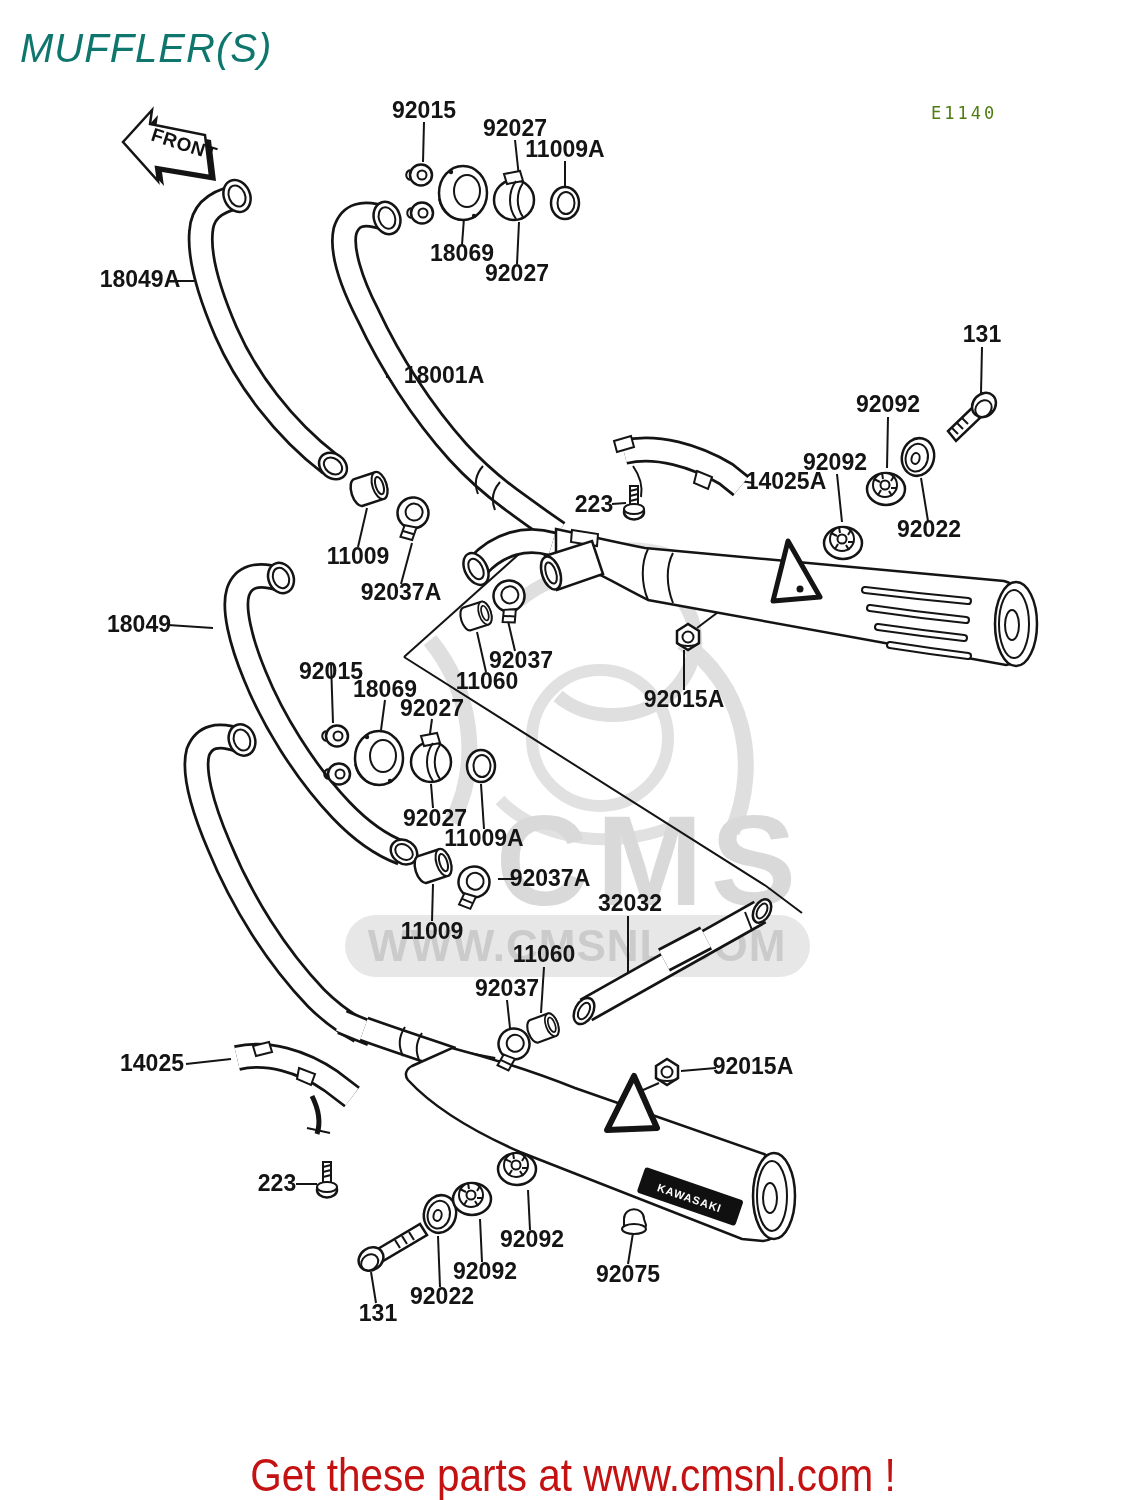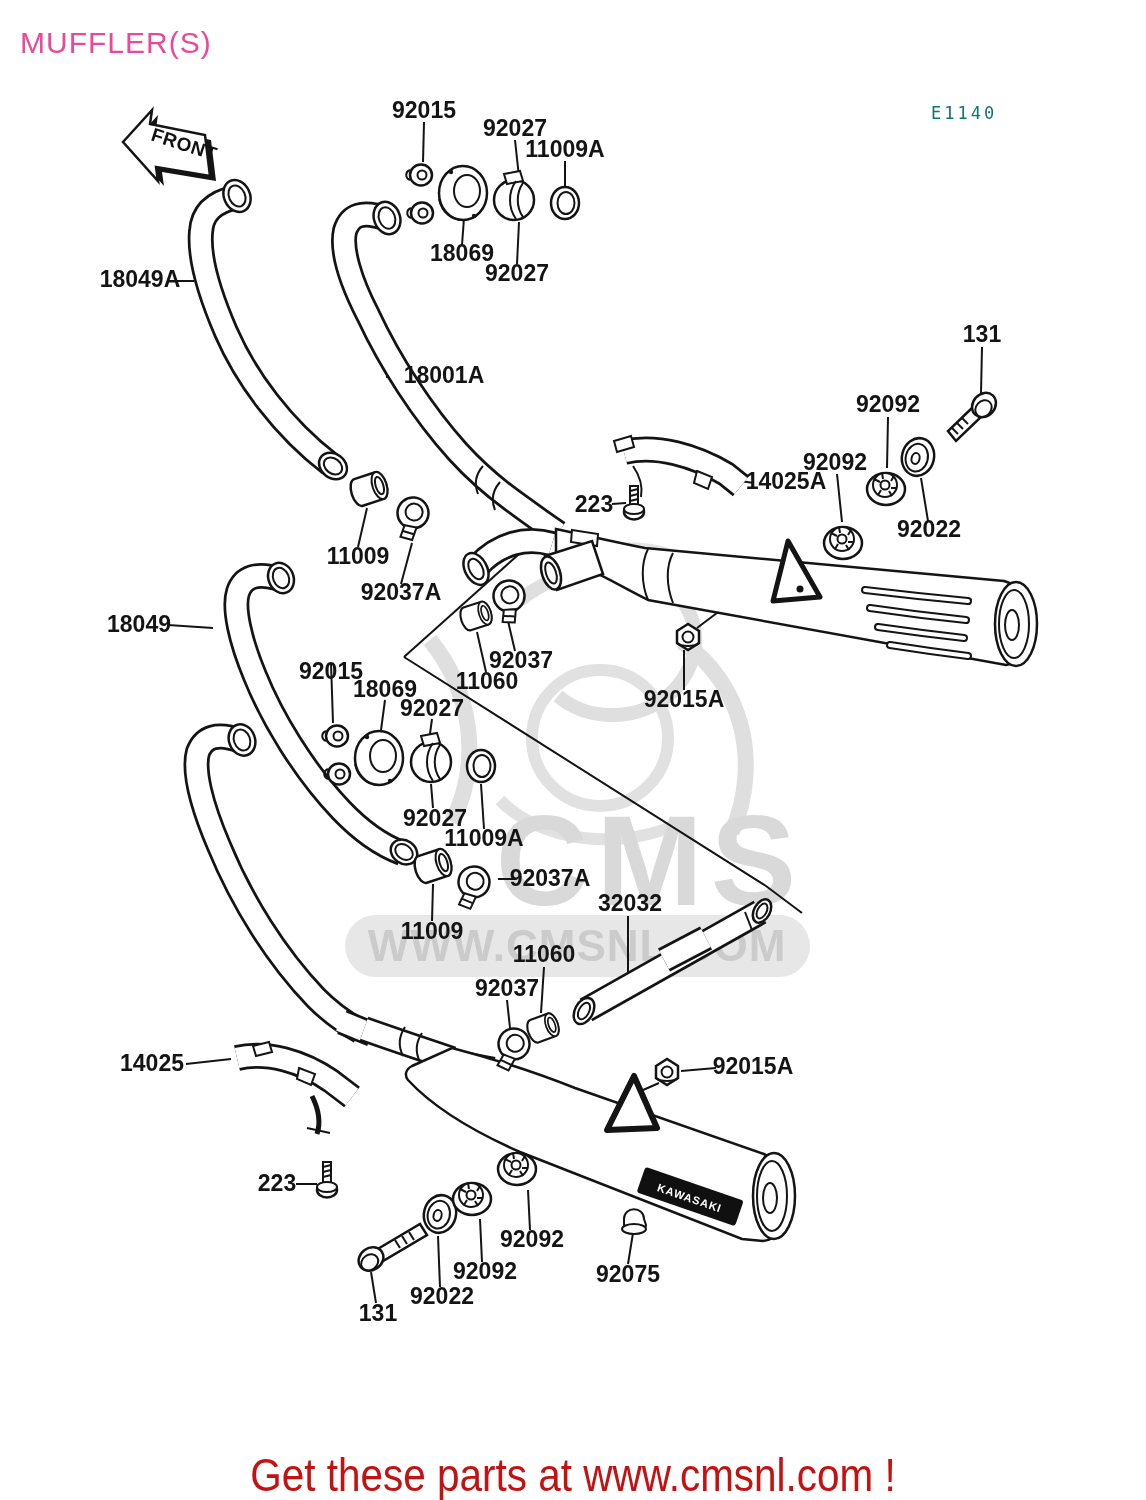--- a/index.html
+++ b/index.html
@@ -1,21 +1,21 @@
 <!DOCTYPE html>
 <html><head>
 <meta charset="utf-8">
 <style>
   html,body{margin:0;padding:0;background:#ffffff;}
   .canvas{position:relative;width:1146px;height:1500px;background:#ffffff;overflow:hidden;
           font-family:"Liberation Sans",sans-serif;}
-  .page-title{position:absolute;left:20px;top:26px;font-size:30px;font-weight:400;
-              color:#ec4899;letter-spacing:1px;}
+  .page-title{position:absolute;left:20px;top:26px;font-size:40px;font-weight:400;
+              color:#0f766e;letter-spacing:1px;font-style:italic;}
   .diagram-code{position:absolute;left:931px;top:103px;font-size:17px;
-                font-family:"DejaVu Sans Mono",monospace;color:#0f766e;letter-spacing:3px;}
+                font-family:"DejaVu Sans Mono",monospace;color:#4d7c0f;letter-spacing:3px;}
   .footer-text{position:absolute;left:573px;top:1448px;transform:translateX(-50%) scaleX(0.88);
                transform-origin:center top;font-size:46px;font-weight:400;color:#c41212;
                white-space:nowrap;}
   svg{position:absolute;left:0;top:0;}
   .ln{stroke:#141414;stroke-width:2;fill:none;}
   .pt{fill:#ffffff;stroke:#141414;stroke-width:2.5;}
   .pt2{fill:#ffffff;stroke:#141414;stroke-width:2;}
   .tube-o{fill:none;stroke:#141414;stroke-width:26;}
   .tube-i{fill:none;stroke:#ffffff;stroke-width:20.5;}
   .slot-o{stroke:#141414;stroke-width:8;stroke-linecap:round;fill:none;}

